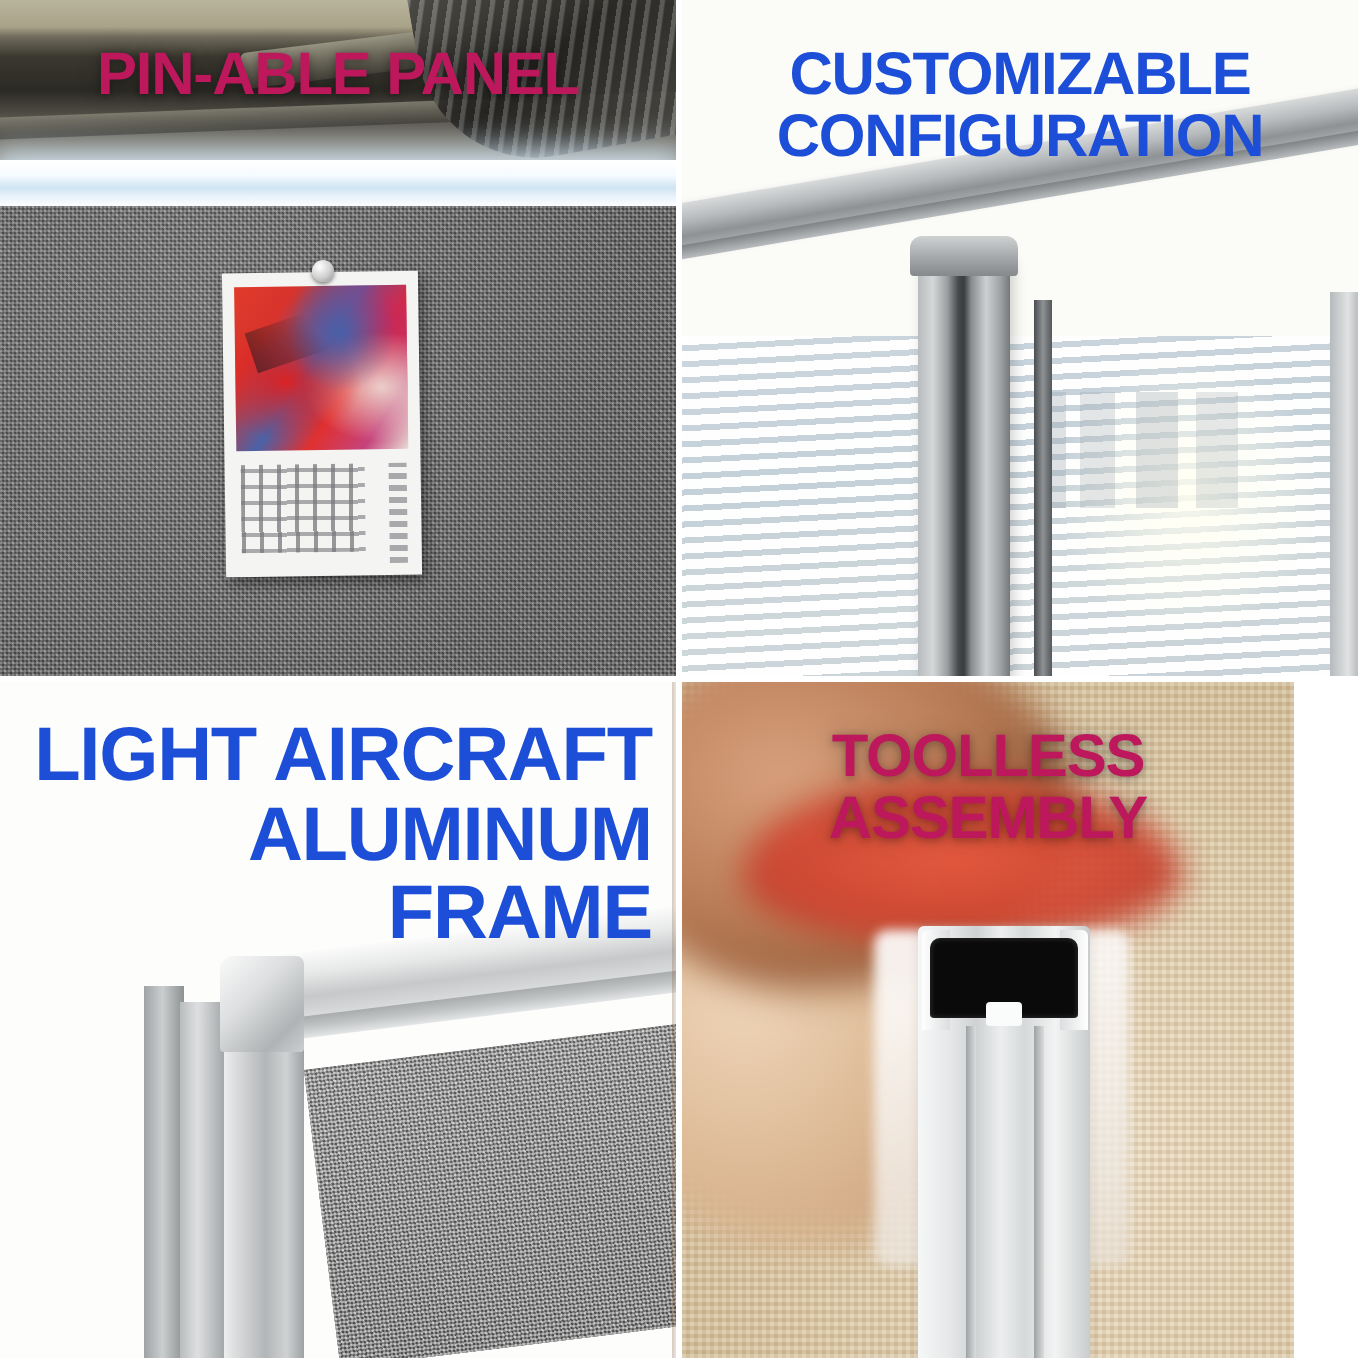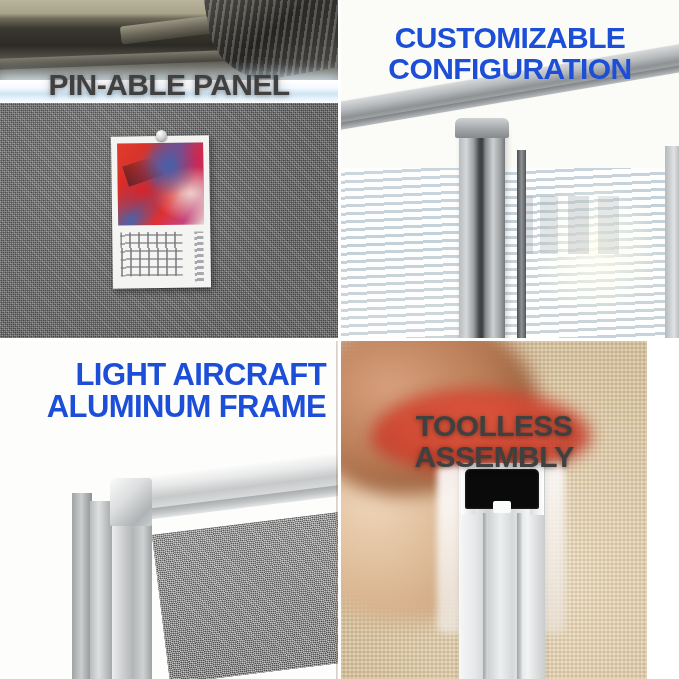--- a/index.html
+++ b/index.html
@@ -34,42 +34,41 @@
   .caption {
     position: absolute;
     z-index: 40;
     font-weight: bold;
     line-height: 1.04;
     letter-spacing: -0.6px;
     white-space: pre-line;
     margin: 0;
   }
   .cap-white {
-    color: #404040;
+    color: #be185d;
     text-shadow: 0 1px 4px rgba(0,0,0,0.33), 0 0 12px rgba(0,0,0,0.20);
-    margin-top: 47px;
   }
   .cap-navy {
     color: #1d4ed8;
   }
 
   .cap-tl {
     left: 0; right: 0; top: 22px;
     text-align: center;
     font-size: 30px;
   }
   .cap-tr {
     left: 8px; right: 8px; top: 22px;
     text-align: center;
     font-size: 30px;
   }
   .cap-bl {
     left: 10px; right: 12px; top: 18px;
     text-align: right;
-    font-size: 31px;
+    font-size: 38px;
   }
   .cap-br {
     left: 8px; right: 8px; top: 22px;
     text-align: center;
     font-size: 30px;
   }
 
   
   .tl-ceiling {
     position: absolute;

